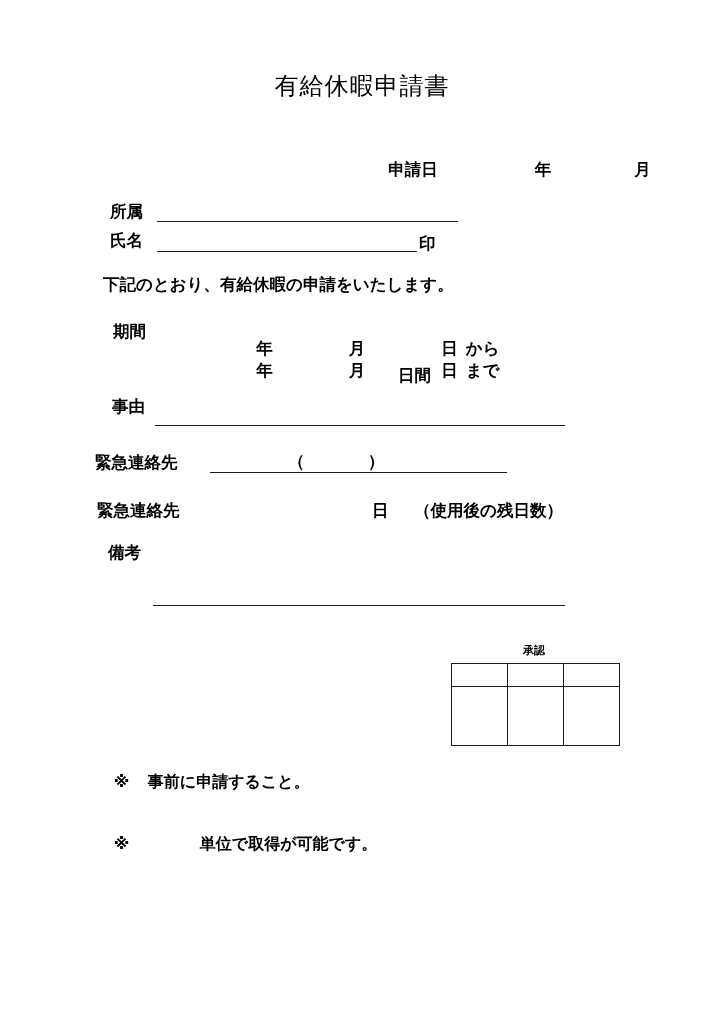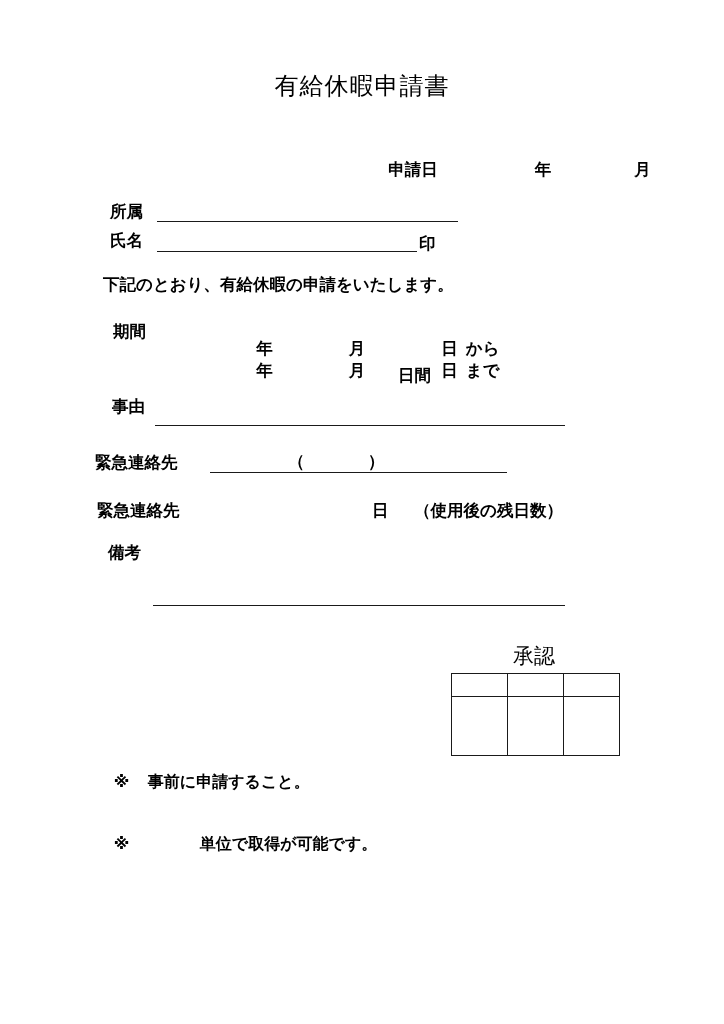--- a/index.html
+++ b/index.html
@@ -61,22 +61,22 @@
 
   
   .approval-wrap {
     position: absolute;
     left: 451px;
     top: 645px;
   }
   .approval-caption {
     width: 166px;
     text-align: center;
-    font-size: 21px;
-    font-weight: 400;
+    font-size: 11px;
+    font-weight: 700;
     line-height: 1;
     margin-bottom: 7px;
   }
   table.approval {
     border-collapse: collapse;
     table-layout: fixed;
     width: 166px;
   }
   table.approval td {
     border: 1.6px solid #1a1a1a;

